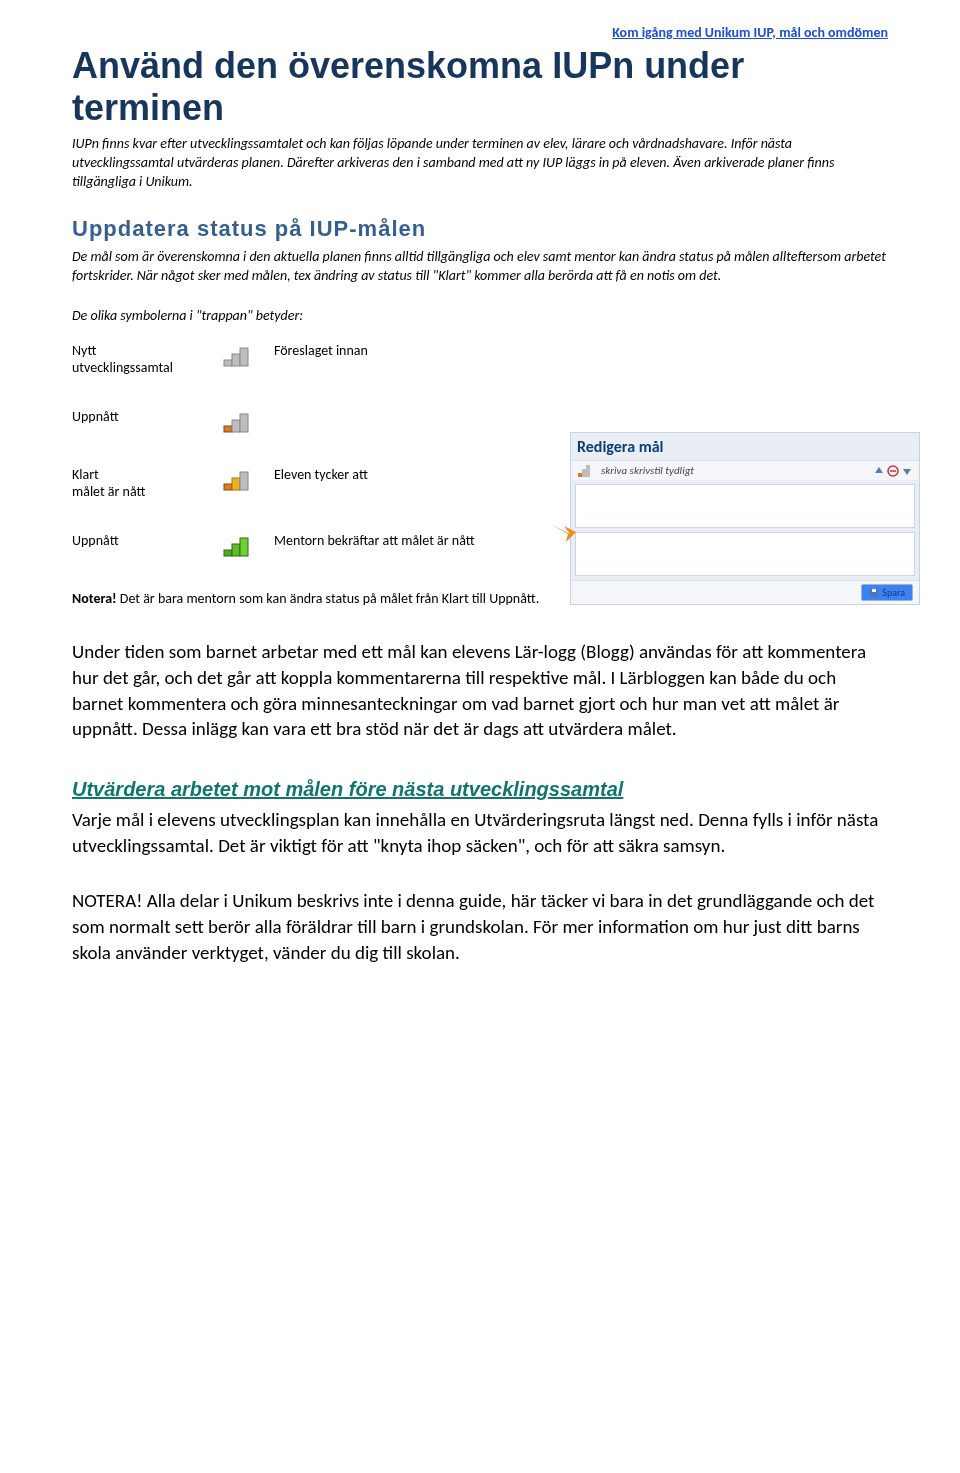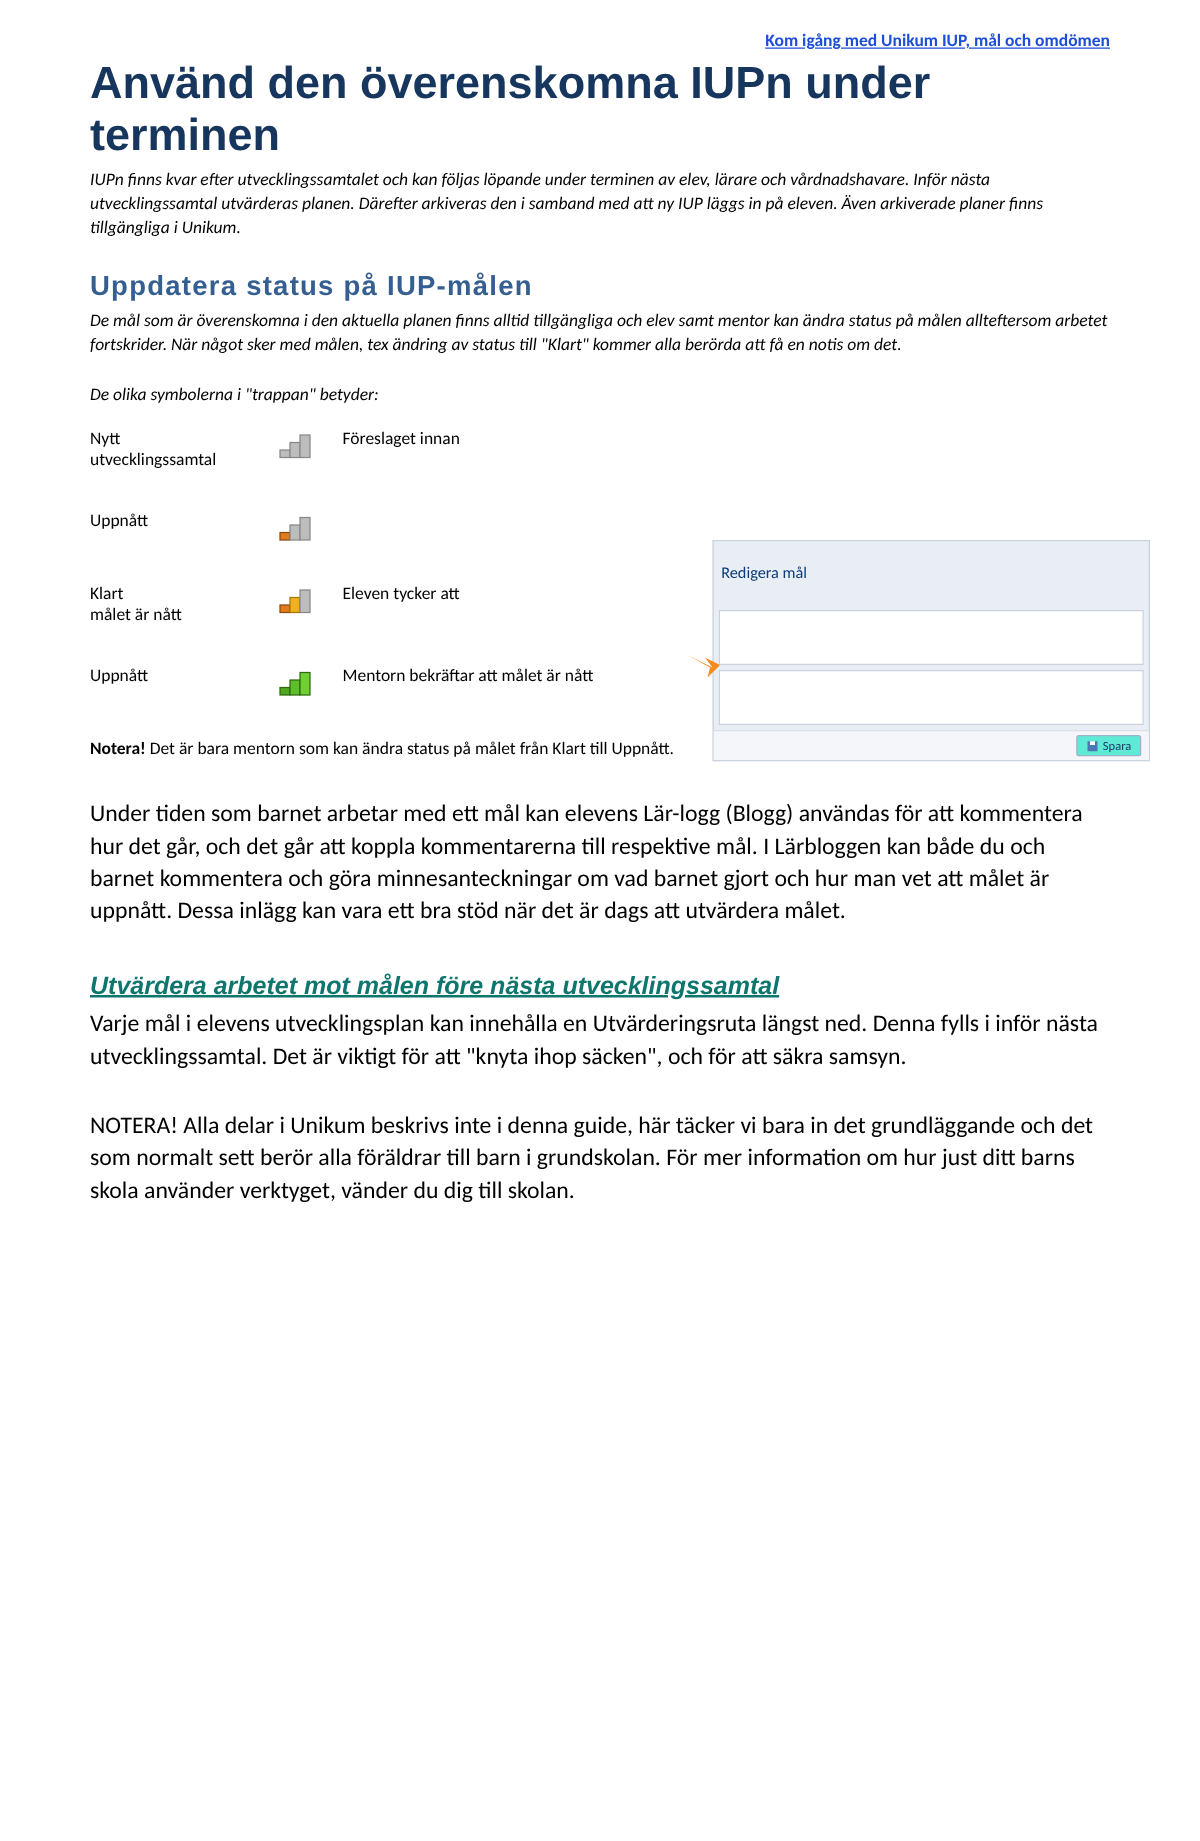--- a/index.html
+++ b/index.html
@@ -93,24 +93,24 @@
     position: absolute;
     left: 570px;
     top: 432px;
     width: 350px;
     background: #e9eef5;
     border: 1px solid #c9d2de;
     font-size: 11px;
     color: #1a3b6e;
   }
   .shot-header {
-    padding: 18px 6px;
+    padding: 4px 6px;
     color: #0b3d7a;
-    font-weight: normal;
-    font-size: 13px;
+    font-weight: bold;
+    font-size: 16px;
   }
   .shot-row {
     display: flex;
     align-items: center;
     padding: 2px 6px;
     gap: 6px;
     background: #f4f6fa;
     border-top: 1px solid #d9e0ea;
   }
   .shot-row .sicon { width: 14px; height: 14px; }
@@ -125,21 +125,21 @@
     height: 44px;
     margin: 4px;
     background: #fff;
     border: 1px solid #c9d2de;
   }
   .shot-footer {
     display:flex; justify-content:flex-end; padding:3px 6px; gap:4px; align-items:center;
     background:#f4f6fa; border-top:1px solid #d9e0ea;
   }
   .shot-btn {
-    background: #5eead4;
+    background: #3b82f6;
     border: 1px solid #9fb2cc;
     padding: 1px 7px;
     font-size: 10px;
     border-radius: 2px;
     display:inline-flex; align-items:center; gap:3px;
     color:#1e3b6a;
   }
   .arrow-callout {
     position:absolute;
     left:548px;
@@ -240,20 +240,40 @@
   <h3 class="subsection">Utvärdera arbetet mot målen före nästa utvecklingssamtal</h3>
   <div class="para" style="margin-bottom:30px;">Varje mål i elevens utvecklingsplan kan innehålla en Utvärderingsruta längst ned. Denna fylls i inför nästa utvecklingssamtal. Det är viktigt för att "knyta ihop säcken", och för att säkra samsyn.</div>
 
   <div class="para">
     <span style="font-weight:normal;">NOTERA!</span><span> Alla delar i Unikum beskrivs inte i denna guide, här täcker vi bara in det grundläggande och det som normalt sett berör alla föräldrar till barn i grundskolan. För mer information om hur just ditt barns skola använder verktyget, vänder du dig till skolan.</span>
   </div>
 
 
   <div class="shot">
     <div class="shot-header">Redigera mål</div>
+    <div class="shot-row">
+      <svg class="sicon" viewBox="0 0 14 14">
+        <rect x="1" y="9" width="4" height="4" fill="#e07b1f"></rect>
+        <rect x="5" y="5" width="4" height="8" fill="#bdbdbd"></rect>
+        <rect x="9" y="1" width="4" height="12" fill="#bdbdbd"></rect>
+      </svg>
+      <div class="shot-text-field">skriva skrivstil tydligt</div>
+      <div class="shot-small-icons">
+        <svg width="12" height="12" viewBox="0 0 12 12">
+            <path d="M6 2 L10 8 L2 8 Z" fill="#5a7bb5"></path>
+          </svg>
+        <svg width="12" height="12" viewBox="0 0 12 12">
+            <circle cx="6" cy="6" r="5" fill="none" stroke="#c33" stroke-width="1.5"></circle>
+            <line x1="3" y1="6" x2="9" y2="6" stroke="#c33" stroke-width="1.5"></line>
+          </svg>
+        <svg width="12" height="12" viewBox="0 0 12 12">
+            <path d="M6 10 L10 4 L2 4 Z" fill="#5a7bb5"></path>
+          </svg>
+      </div>
+    </div>
     <div class="shot-big-field"></div>
     <div class="shot-big-field"></div>
     <div class="shot-footer">
       <div class="shot-btn">
         <svg width="10" height="10" viewBox="0 0 10 10">
             <rect x="1" y="1" width="8" height="8" fill="#4a78b5"></rect>
             <rect x="3" y="1" width="4" height="3" fill="#fff"></rect>
           </svg>
         <span>Spara</span>
       </div>

